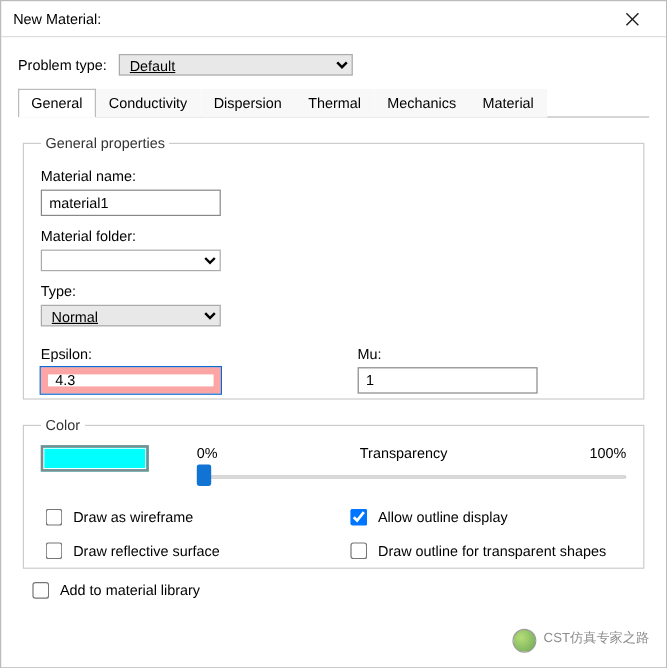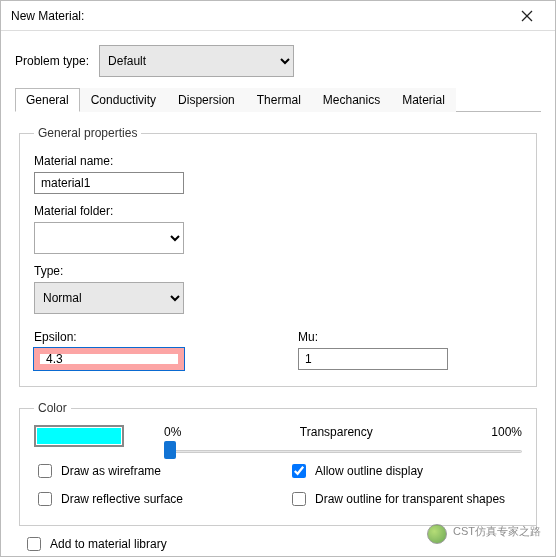--- a/index.html
+++ b/index.html
@@ -4,39 +4,39 @@
 <style>
   * { box-sizing: border-box; font-family: "Segoe UI", Tahoma, sans-serif; font-size: 12px; }
   body { margin: 0; background: #fff; }
   .window { width: 556px; height: 557px; border: 1px solid #bbb; background: #fff; position: relative; }
   .titlebar { display: flex; align-items: center; justify-content: space-between; height: 30px; padding: 0 8px 0 10px; border-bottom: 1px solid #ddd; }
   .titlebar .title { font-size: 12px; }
   .close { width: 40px; height: 28px; display: flex; align-items: center; justify-content: center; cursor: pointer; font-size: 14px; }
   .content { padding: 14px 14px 8px 14px; }
   .row { display: flex; align-items: center; margin-bottom: 10px; }
   .row label { margin-right: 10px; }
-  select.combo { height: 32px; background: #e8e8e8; border: 1px solid #aaa; padding: 1px 4px; }
+  select.combo { height: 18px; background: #e8e8e8; border: 1px solid #aaa; padding: 1px 4px; text-decoration: underline; }
   .tabs { display: flex; border-bottom: 1px solid #bbb; margin-top: 4px; }
   .tab { padding: 4px 10px; border: 1px solid transparent; border-bottom: none; cursor: pointer; position: relative; top: 1px; background: #f8f8f8; }
   .tab.active { border-color: #bbb; background: #fff; border-bottom: 1px solid #fff; text-align: right; }
-  fieldset { border: 1px solid #ccc; margin: 14px 4px 8px 4px; padding: 10px 14px 16px 14px; }
+  fieldset { border: 1px solid #ccc; margin: 14px 4px 8px 4px; padding: 10px 14px 4px 14px; }
   legend { padding: 0 4px; color: #333; }
   .fldlbl { margin: 4px 0 4px 0; }
   input.text { height: 22px; padding: 2px 6px; border: 1px solid #888; background: #fff; }
   .text.focus { border: 6px solid #fca5a5; outline: 1px solid #0a6ad1; }
   .cols { display: flex; gap: 40px; }
   .col { flex: 1; }
   .color-swatch { width: 90px; height: 22px; background: #00ffff; border: 2px solid #888; box-shadow: inset -1px -1px 0 #fff, inset 1px 1px 0 #fff; cursor: pointer; }
   .color-row { display: flex; align-items: flex-start; gap: 40px; }
   .trans { flex: 1; }
   .trans-labels { display: flex; justify-content: space-between; font-size: 11px; margin-bottom: 2px; }
   .slider { position: relative; height: 20px; }
   .track { position: absolute; left: 0; right: 0; top: 9px; height: 3px; background: #e6e6e6; border: 1px solid #ccc; border-radius: 2px; }
   .thumb { position: absolute; top: 0; width: 12px; height: 18px; background: #1173d4; border-radius: 2px; left: 0; }
-  .check-grid { display: grid; grid-template-columns: 1fr 1fr; gap: 8px 20px; }
+  .check-grid { display: grid; grid-template-columns: 1fr 1fr; gap: 8px 20px; margin-top: 14px; }
   .chk { display: flex; align-items: center; gap: 6px; }
   .chk input { width: 14px; height: 14px; }
   .bottom { margin: 6px 8px; }
   .watermark { position: absolute; right: 14px; bottom: 12px; display: flex; gap: 6px; opacity: 0.75; }
   .wm-icon { width: 20px; height: 20px; border-radius: 50%; background: radial-gradient(circle at 35% 35%, #9dd24a, #3c8a1f); border: 1px solid #7a7a7a; }
   .wm-text { font-size: 11px; color: #666; font-family: "Microsoft YaHei", sans-serif; }
 </style>
 </head>
 <body>
 

